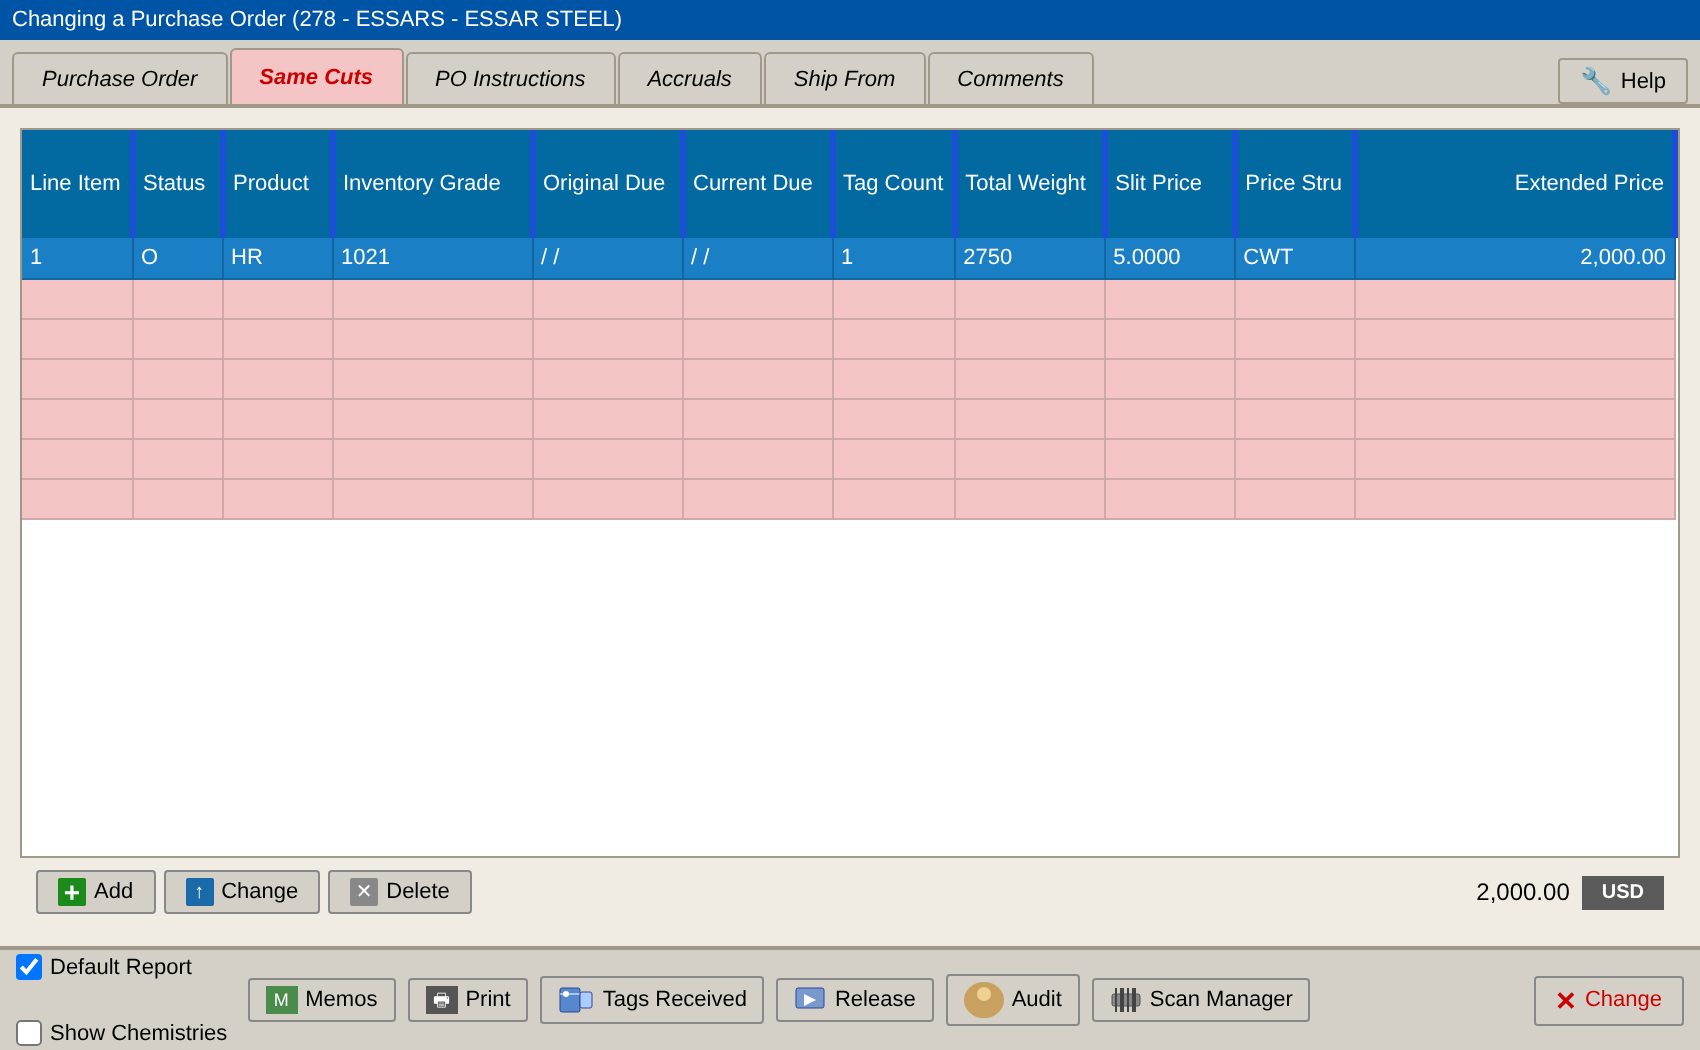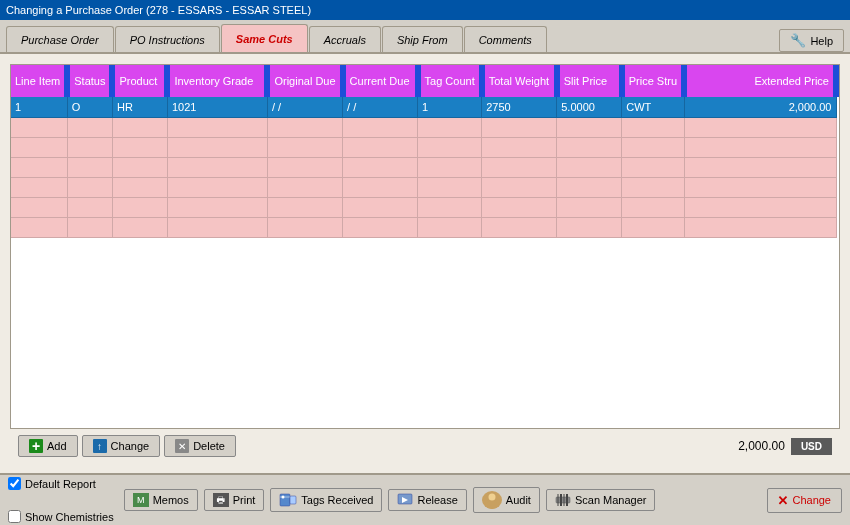--- a/index.html
+++ b/index.html
@@ -96,25 +96,25 @@
       overflow: hidden;
     }
 
     table {
       width: 100%;
       border-collapse: collapse;
       font-size: 11px;
     }
 
     thead tr th {
-      background: #d946ef;
-      color: white;
-      padding: 10px 4px;
+      background: #0369a1;
+      color: white;
+      padding: 21px 4px;
       text-align: left;
-      border-right: 6px solid #1d4ed8;
+      border-right: 3px solid #1d4ed8;
       font-weight: normal;
       white-space: nowrap;
     }
 
     tbody tr {
       background: #f5c4c4;
     }
 
     tbody tr.selected {
       background: #1a7fc4;
@@ -301,25 +301,25 @@
 <div class="title-bar">
   <span>Changing a Purchase Order  (278 - ESSARS -  ESSAR STEEL)</span>
 </div>
 
 <div class="main-container">
 
   <div class="tabs-row">
     <div class="tab">
       <span>Purchase Order</span>
     </div>
+    <div class="tab active">
+      <span>Same Cuts</span>
+    </div>
     <div class="tab">
       <span>PO Instructions</span>
-    </div>
-    <div class="tab active">
-      <span>Same Cuts</span>
     </div>
     <div class="tab">
       <span>Accruals</span>
     </div>
     <div class="tab">
       <span>Ship From</span>
     </div>
     <div class="tab">
       <span>Comments</span>
     </div>

